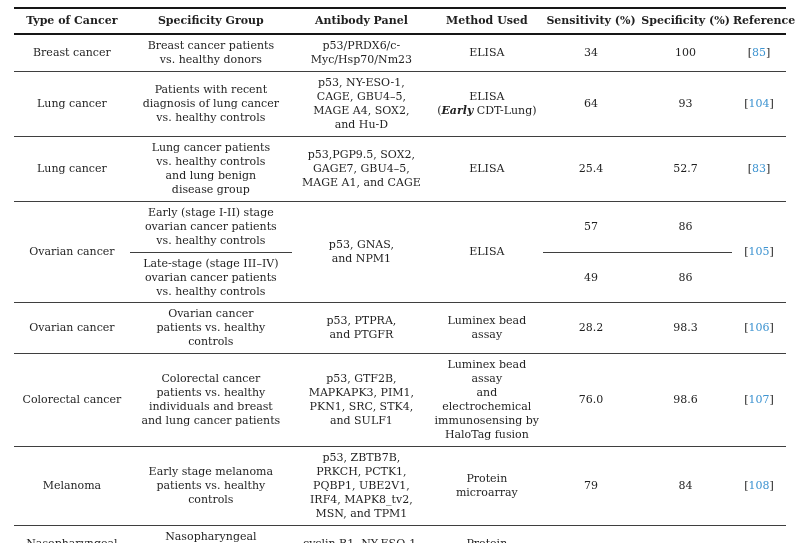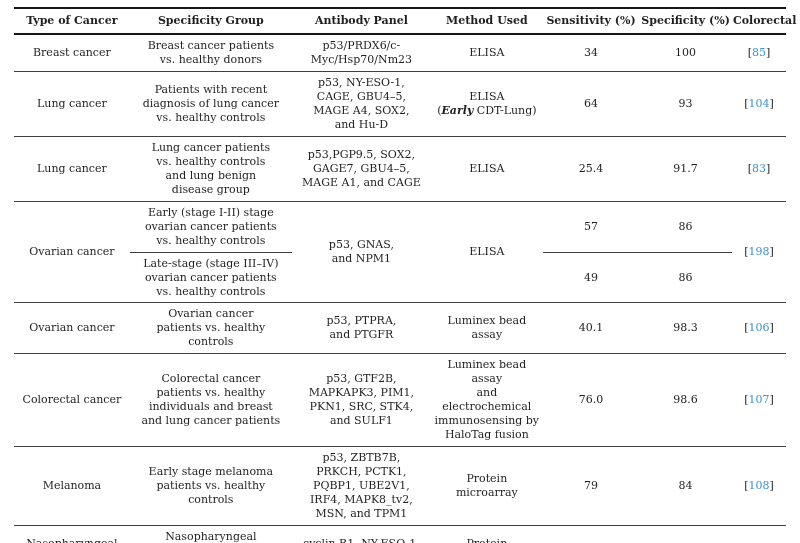--- a/index.html
+++ b/index.html
@@ -60,21 +60,21 @@
       <col class="c7">
   </colgroup>
   <thead>
     <tr>
         <th>Type of Cancer</th>
         <th>Specificity Group</th>
         <th>Antibody Panel</th>
         <th>Method Used</th>
         <th>Sensitivity (%)</th>
         <th>Specificity (%)</th>
-        <th>Colorectal</th>
+        <th>Reference</th>
       </tr>
   </thead>
   <tbody>
       <tr>
         <td>Breast cancer</td>
         <td>Breast cancer patients<br>vs. healthy donors</td>
         <td>p53/PRDX6/c-<br>Myc/Hsp70/Nm23</td>
         <td>ELISA</td>
         <td>34</td>
         <td>100</td>
@@ -88,43 +88,43 @@
         <td>64</td>
         <td>93</td>
         <td><span>[</span><span class="ref-link">104</span><span>]</span></td>
       </tr>
       <tr>
         <td>Lung cancer</td>
         <td>Lung cancer patients<br>vs. healthy controls<br>and lung benign<br>disease group</td>
         <td>p53,PGP9.5, SOX2,<br>GAGE7, GBU4–5,<br>MAGE A1, and CAGE</td>
         <td>ELISA</td>
         <td>25.4</td>
-        <td>91.7</td>
+        <td>52.7</td>
         <td><span>[</span><span class="ref-link">83</span><span>]</span></td>
       </tr>
       <tr>
         <td rowspan="2">Ovarian cancer</td>
         <td>Early (stage I-II) stage<br>ovarian cancer patients<br>vs. healthy controls</td>
         <td rowspan="2">p53, GNAS,<br>and NPM1</td>
         <td rowspan="2">ELISA</td>
         <td>57</td>
         <td>86</td>
-        <td rowspan="2"><span>[</span><span class="ref-link">198</span><span>]</span></td>
+        <td rowspan="2"><span>[</span><span class="ref-link">105</span><span>]</span></td>
       </tr>
       <tr>
         <td>Late-stage (stage III–IV)<br>ovarian cancer patients<br>vs. healthy controls</td>
         <td>49</td>
         <td>86</td>
       </tr>
       <tr>
         <td>Ovarian cancer</td>
         <td>Ovarian cancer<br>patients vs. healthy<br>controls</td>
         <td>p53, PTPRA,<br>and PTGFR</td>
         <td>Luminex bead assay</td>
-        <td>40.1</td>
+        <td>28.2</td>
         <td>98.3</td>
         <td><span>[</span><span class="ref-link">106</span><span>]</span></td>
       </tr>
       <tr>
         <td>Colorectal cancer</td>
         <td>Colorectal cancer<br>patients vs. healthy<br>individuals and breast<br>and lung cancer patients</td>
         <td>p53, GTF2B,<br>MAPKAPK3, PIM1,<br>PKN1, SRC, STK4,<br>and SULF1</td>
         <td>Luminex bead assay<br>and electrochemical<br>immunosensing by<br>HaloTag fusion</td>
         <td>76.0</td>
         <td>98.6</td>

